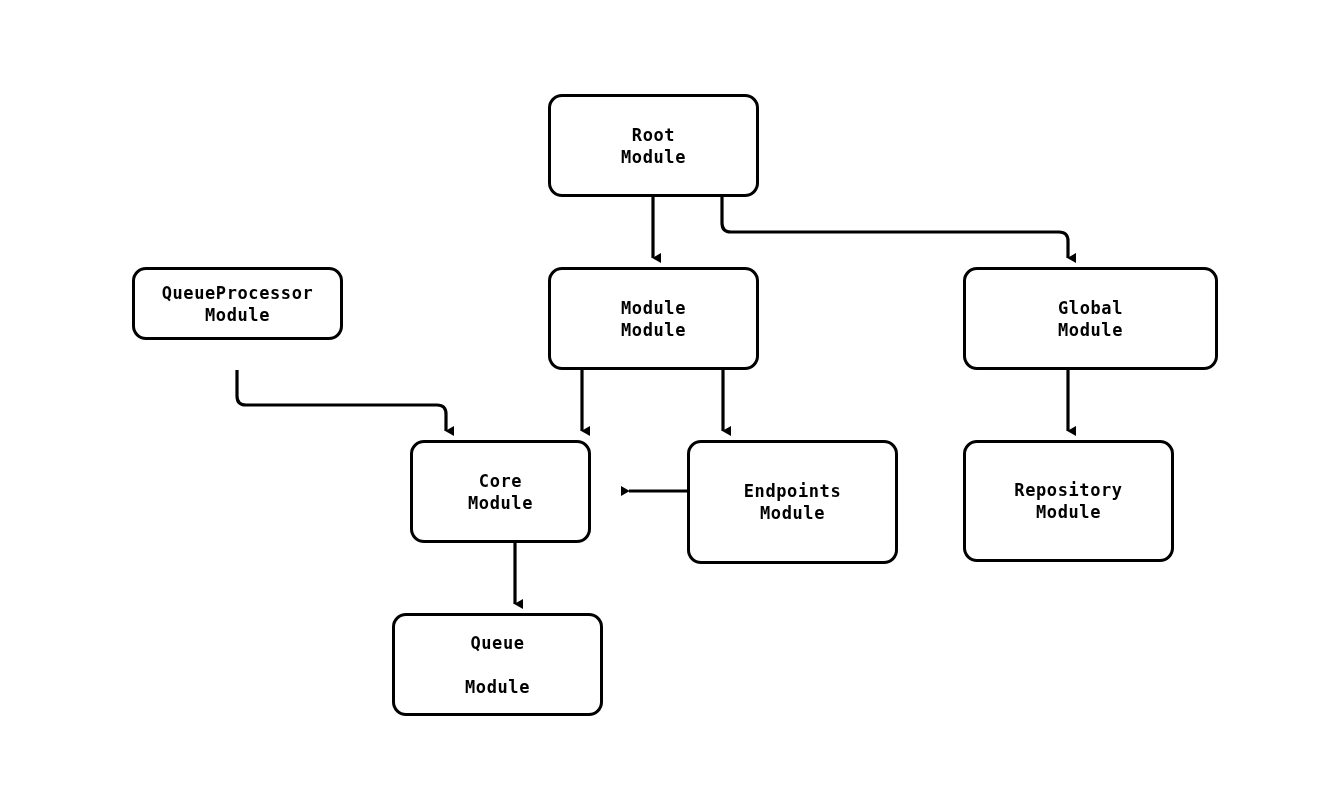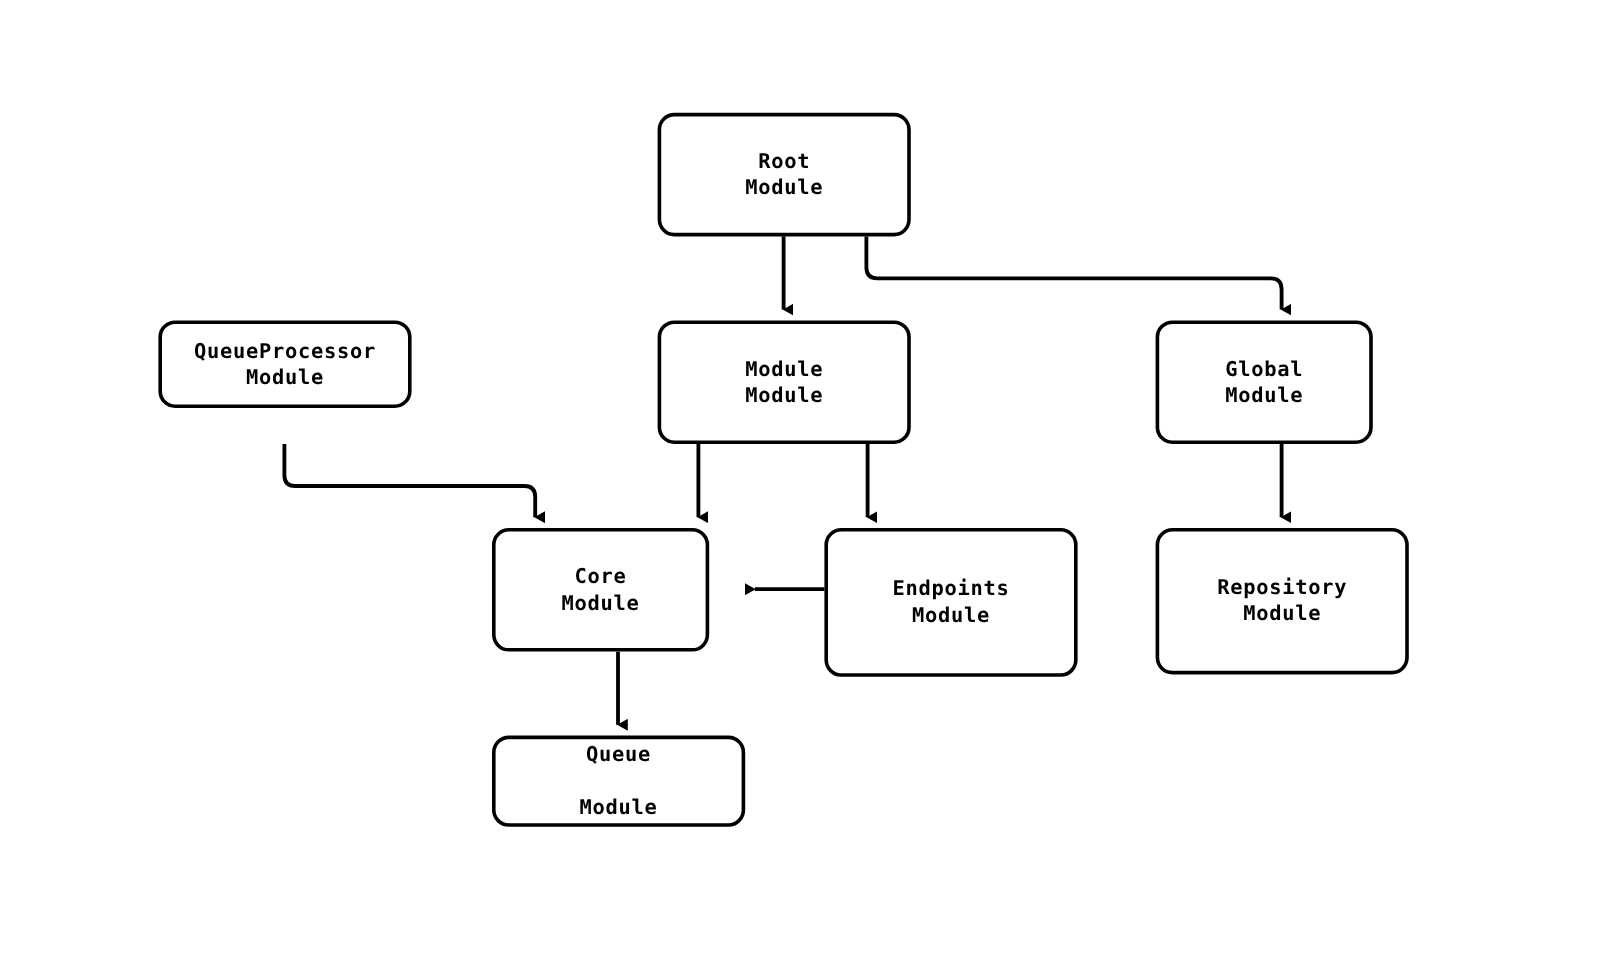--- a/index.html
+++ b/index.html
@@ -94,38 +94,38 @@
   <div class="node-box" style="left: 132px; top: 267px; width: 211px; height: 73px;">
     <span class="node-line">QueueProcessor</span>
     <span class="node-line">Module</span>
   </div>
 
   <div class="node-box" style="left: 548px; top: 267px; width: 211px; height: 103px;">
     <span class="node-line">Module</span>
     <span class="node-line">Module</span>
   </div>
 
-  <div class="node-box" style="left: 963px; top: 267px; width: 181px; height: 103px;">
+  <div class="node-box" style="left: 963px; top: 267px; width: 255px; height: 103px;">
     <span class="node-line">Global</span>
     <span class="node-line">Module</span>
   </div>
 
   <div class="node-box" style="left: 410px; top: 440px; width: 181px; height: 103px;">
     <span class="node-line">Core</span>
     <span class="node-line">Module</span>
   </div>
 
   <div class="node-box" style="left: 687px; top: 440px; width: 211px; height: 124px;">
     <span class="node-line">Endpoints</span>
     <span class="node-line">Module</span>
   </div>
 
   <div class="node-box" style="left: 963px; top: 440px; width: 211px; height: 122px;">
     <span class="node-line">Repository</span>
     <span class="node-line">Module</span>
   </div>
 
-  <div class="node-box" style="left: 410px; top: 613px; width: 211px; height: 76px; gap: 22px;">
+  <div class="node-box" style="left: 392px; top: 613px; width: 211px; height: 103px; gap: 22px;">
     <span class="node-line">Queue</span>
     <span class="node-line">Module</span>
   </div>
 
 </div>
 
 </body></html>

